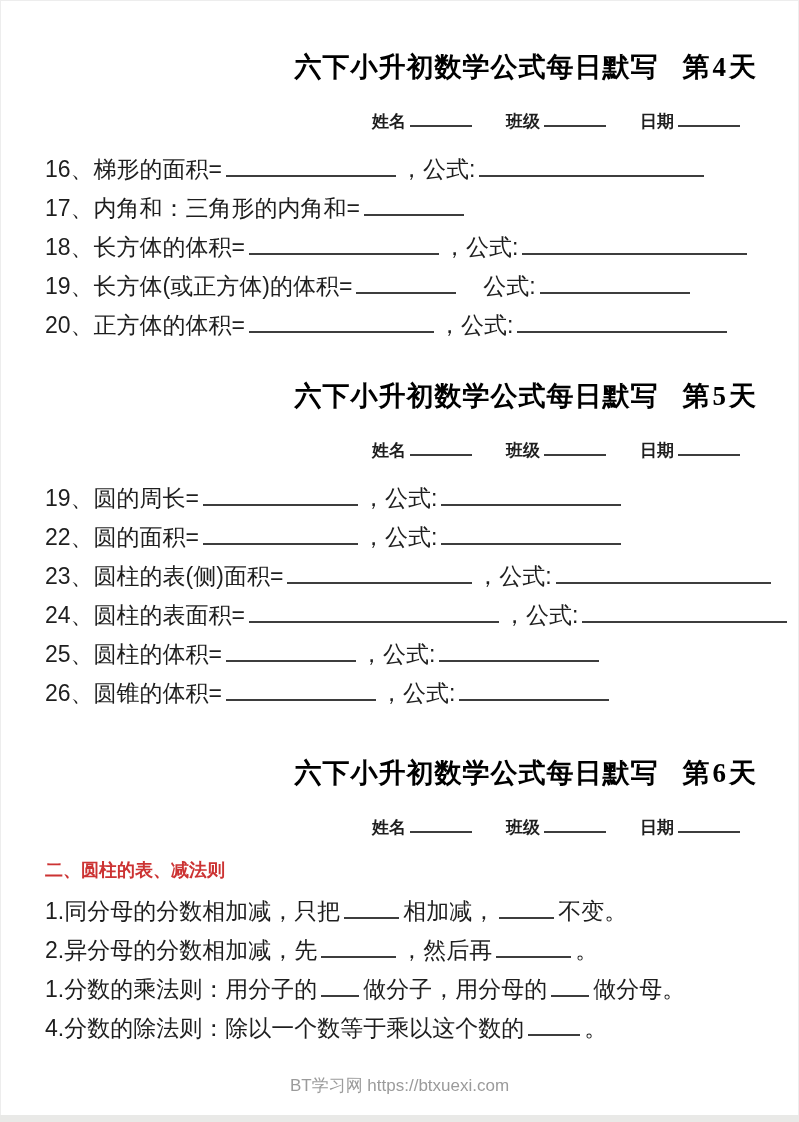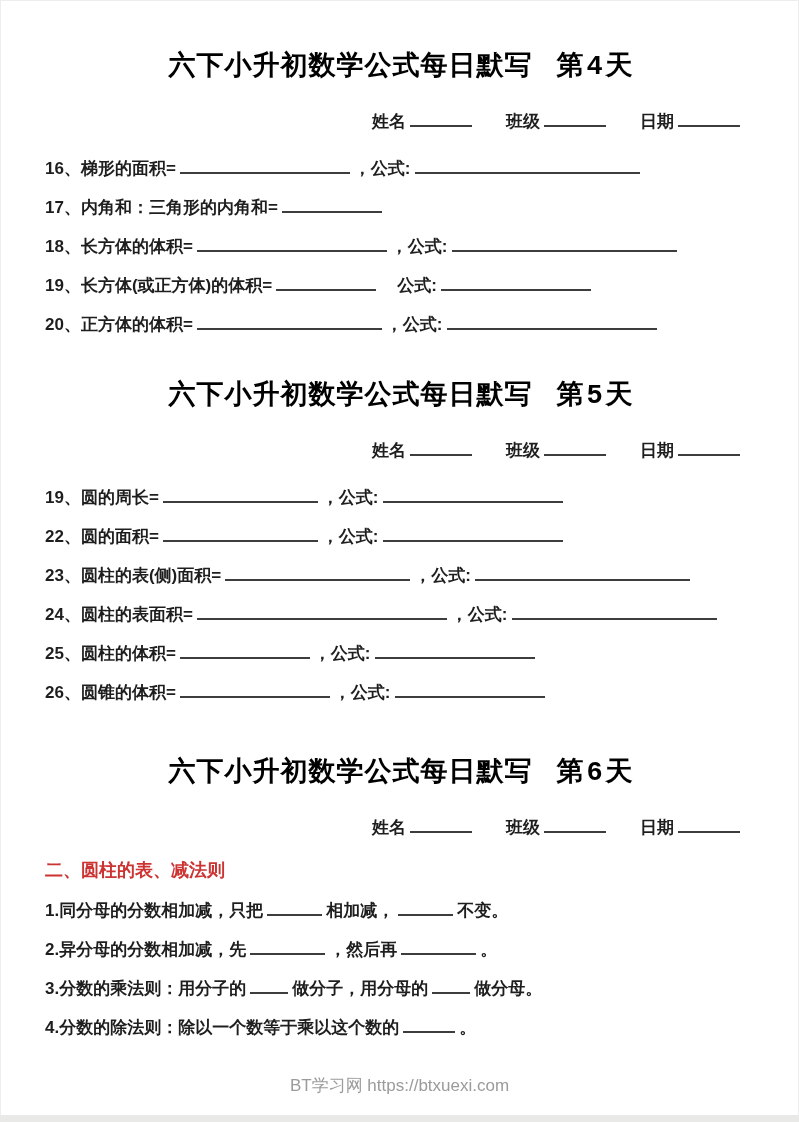--- a/index.html
+++ b/index.html
@@ -16,22 +16,22 @@
     overflow:hidden;
     font-family:"Liberation Sans","DejaVu Sans",sans-serif;
     color:#1e1e1e;
   }
   .content{padding:0 40px 0 45px;}
   .sec{display:block;}
   .sec-day4{padding-top:50px;}
   .sec-day5{margin-top:44px;}
   .sec-day6{margin-top:53px;}
   .sec-title{
-    text-align:center;
-    font-family:Liberation Mono, monospace;
+    text-align:right;
+    font-family:Liberation Serif, serif;
     font-weight:bold;
     font-size:27px;
     line-height:34px;
     letter-spacing:1px;
     color:#000000;
     white-space:nowrap;
   }
   .title-day{margin-left:24px;letter-spacing:3px;}
   .fields-row{
     margin-top:27px;
@@ -45,22 +45,22 @@
   .blank{
     display:inline-block;
     border-bottom:2px solid var(--underline);
     height:13px;
     margin:0 4px;
     vertical-align:baseline;
   }
   .lines{margin-top:26px;}
   .sec-day6 .lines{margin-top:19px;}
   .fill-line{
-    font-size:17px;
-    font-weight:700;
+    font-size:23px;
+    font-weight:400;
     height:20px;
     line-height:20px;
     margin-bottom:19px;
     white-space:nowrap;
   }
   .red-heading{
     margin-top:20px;
     font-size:18px;
     line-height:23px;
     font-weight:bold;
@@ -107,21 +107,21 @@
             <div class="fill-line"><span class="line-text">26、圆锥的体积=</span><span class="blank" style="width: 150px;"></span><span class="line-text">，公式:</span><span class="blank" style="width: 150px;"></span></div>
           </div>
         </section>
         <section class="sec sec-day6">
           <div class="sec-title"><span class="title-text">六下小升初数学公式每日默写</span><span class="title-day">第6天</span></div>
           <div class="fields-row"><span class="field"><span class="field-label">姓名</span><span class="blank" style="width: 62px;"></span></span><span class="field"><span class="field-label">班级</span><span class="blank" style="width: 62px;"></span></span><span class="field"><span class="field-label">日期</span><span class="blank" style="width: 62px;"></span></span></div>
           <div class="red-heading">二、圆柱的表、减法则</div>
           <div class="lines">
             <div class="fill-line"><span class="line-text">1.同分母的分数相加减，只把</span><span class="blank" style="width: 55px;"></span><span class="line-text">相加减，</span><span class="blank" style="width: 55px;"></span><span class="line-text">不变。</span></div>
             <div class="fill-line"><span class="line-text">2.异分母的分数相加减，先</span><span class="blank" style="width: 75px;"></span><span class="line-text">，然后再</span><span class="blank" style="width: 75px;"></span><span class="line-text">。</span></div>
-            <div class="fill-line"><span class="line-text">3.分数的乘法则：用分子的</span><span class="blank" style="width: 38px;"></span><span class="line-text">做分子，用分母的</span><span class="blank" style="width: 38px;"></span><span class="line-text">做分母。</span></div>
+            <div class="fill-line"><span class="line-text">1.分数的乘法则：用分子的</span><span class="blank" style="width: 38px;"></span><span class="line-text">做分子，用分母的</span><span class="blank" style="width: 38px;"></span><span class="line-text">做分母。</span></div>
             <div class="fill-line"><span class="line-text">4.分数的除法则：除以一个数等于乘以这个数的</span><span class="blank" style="width: 52px;"></span><span class="line-text">。</span></div>
           </div>
         </section>
       </div>
   </div>
   <div class="watermark">BT学习网 https://btxuexi.com</div>
   <div class="bottom-strip"></div>
 </div>
 
 </body></html>

